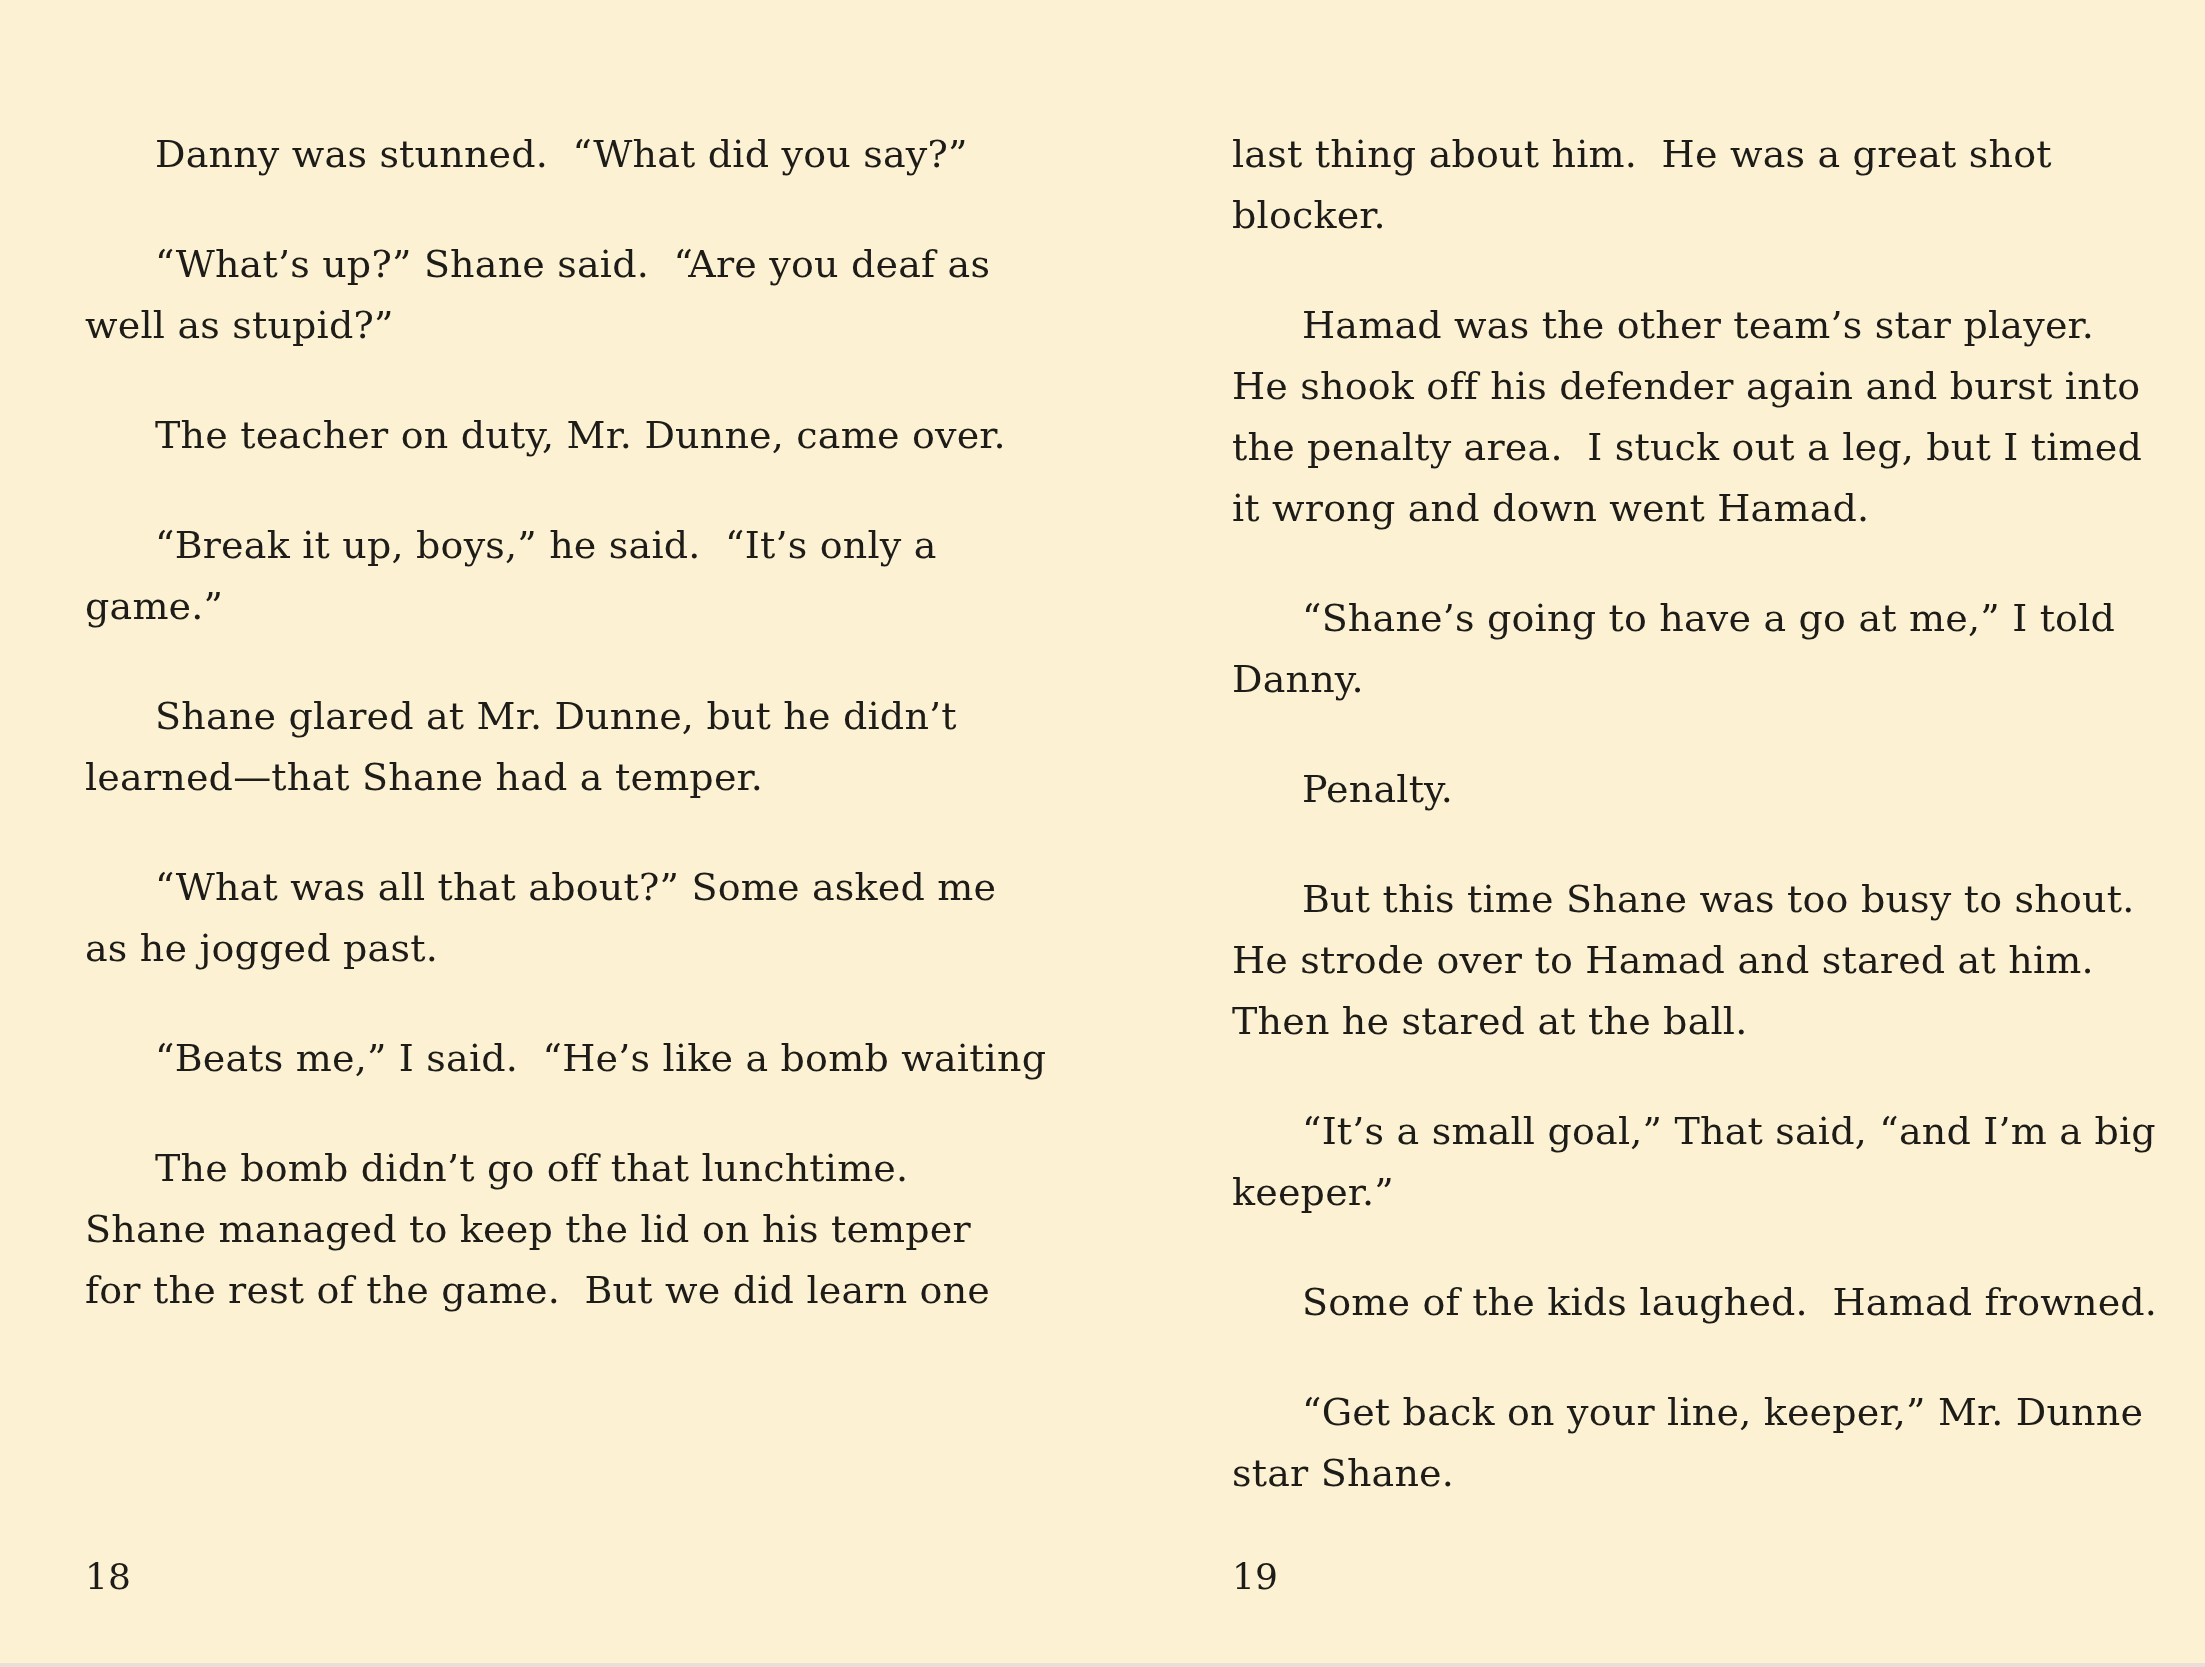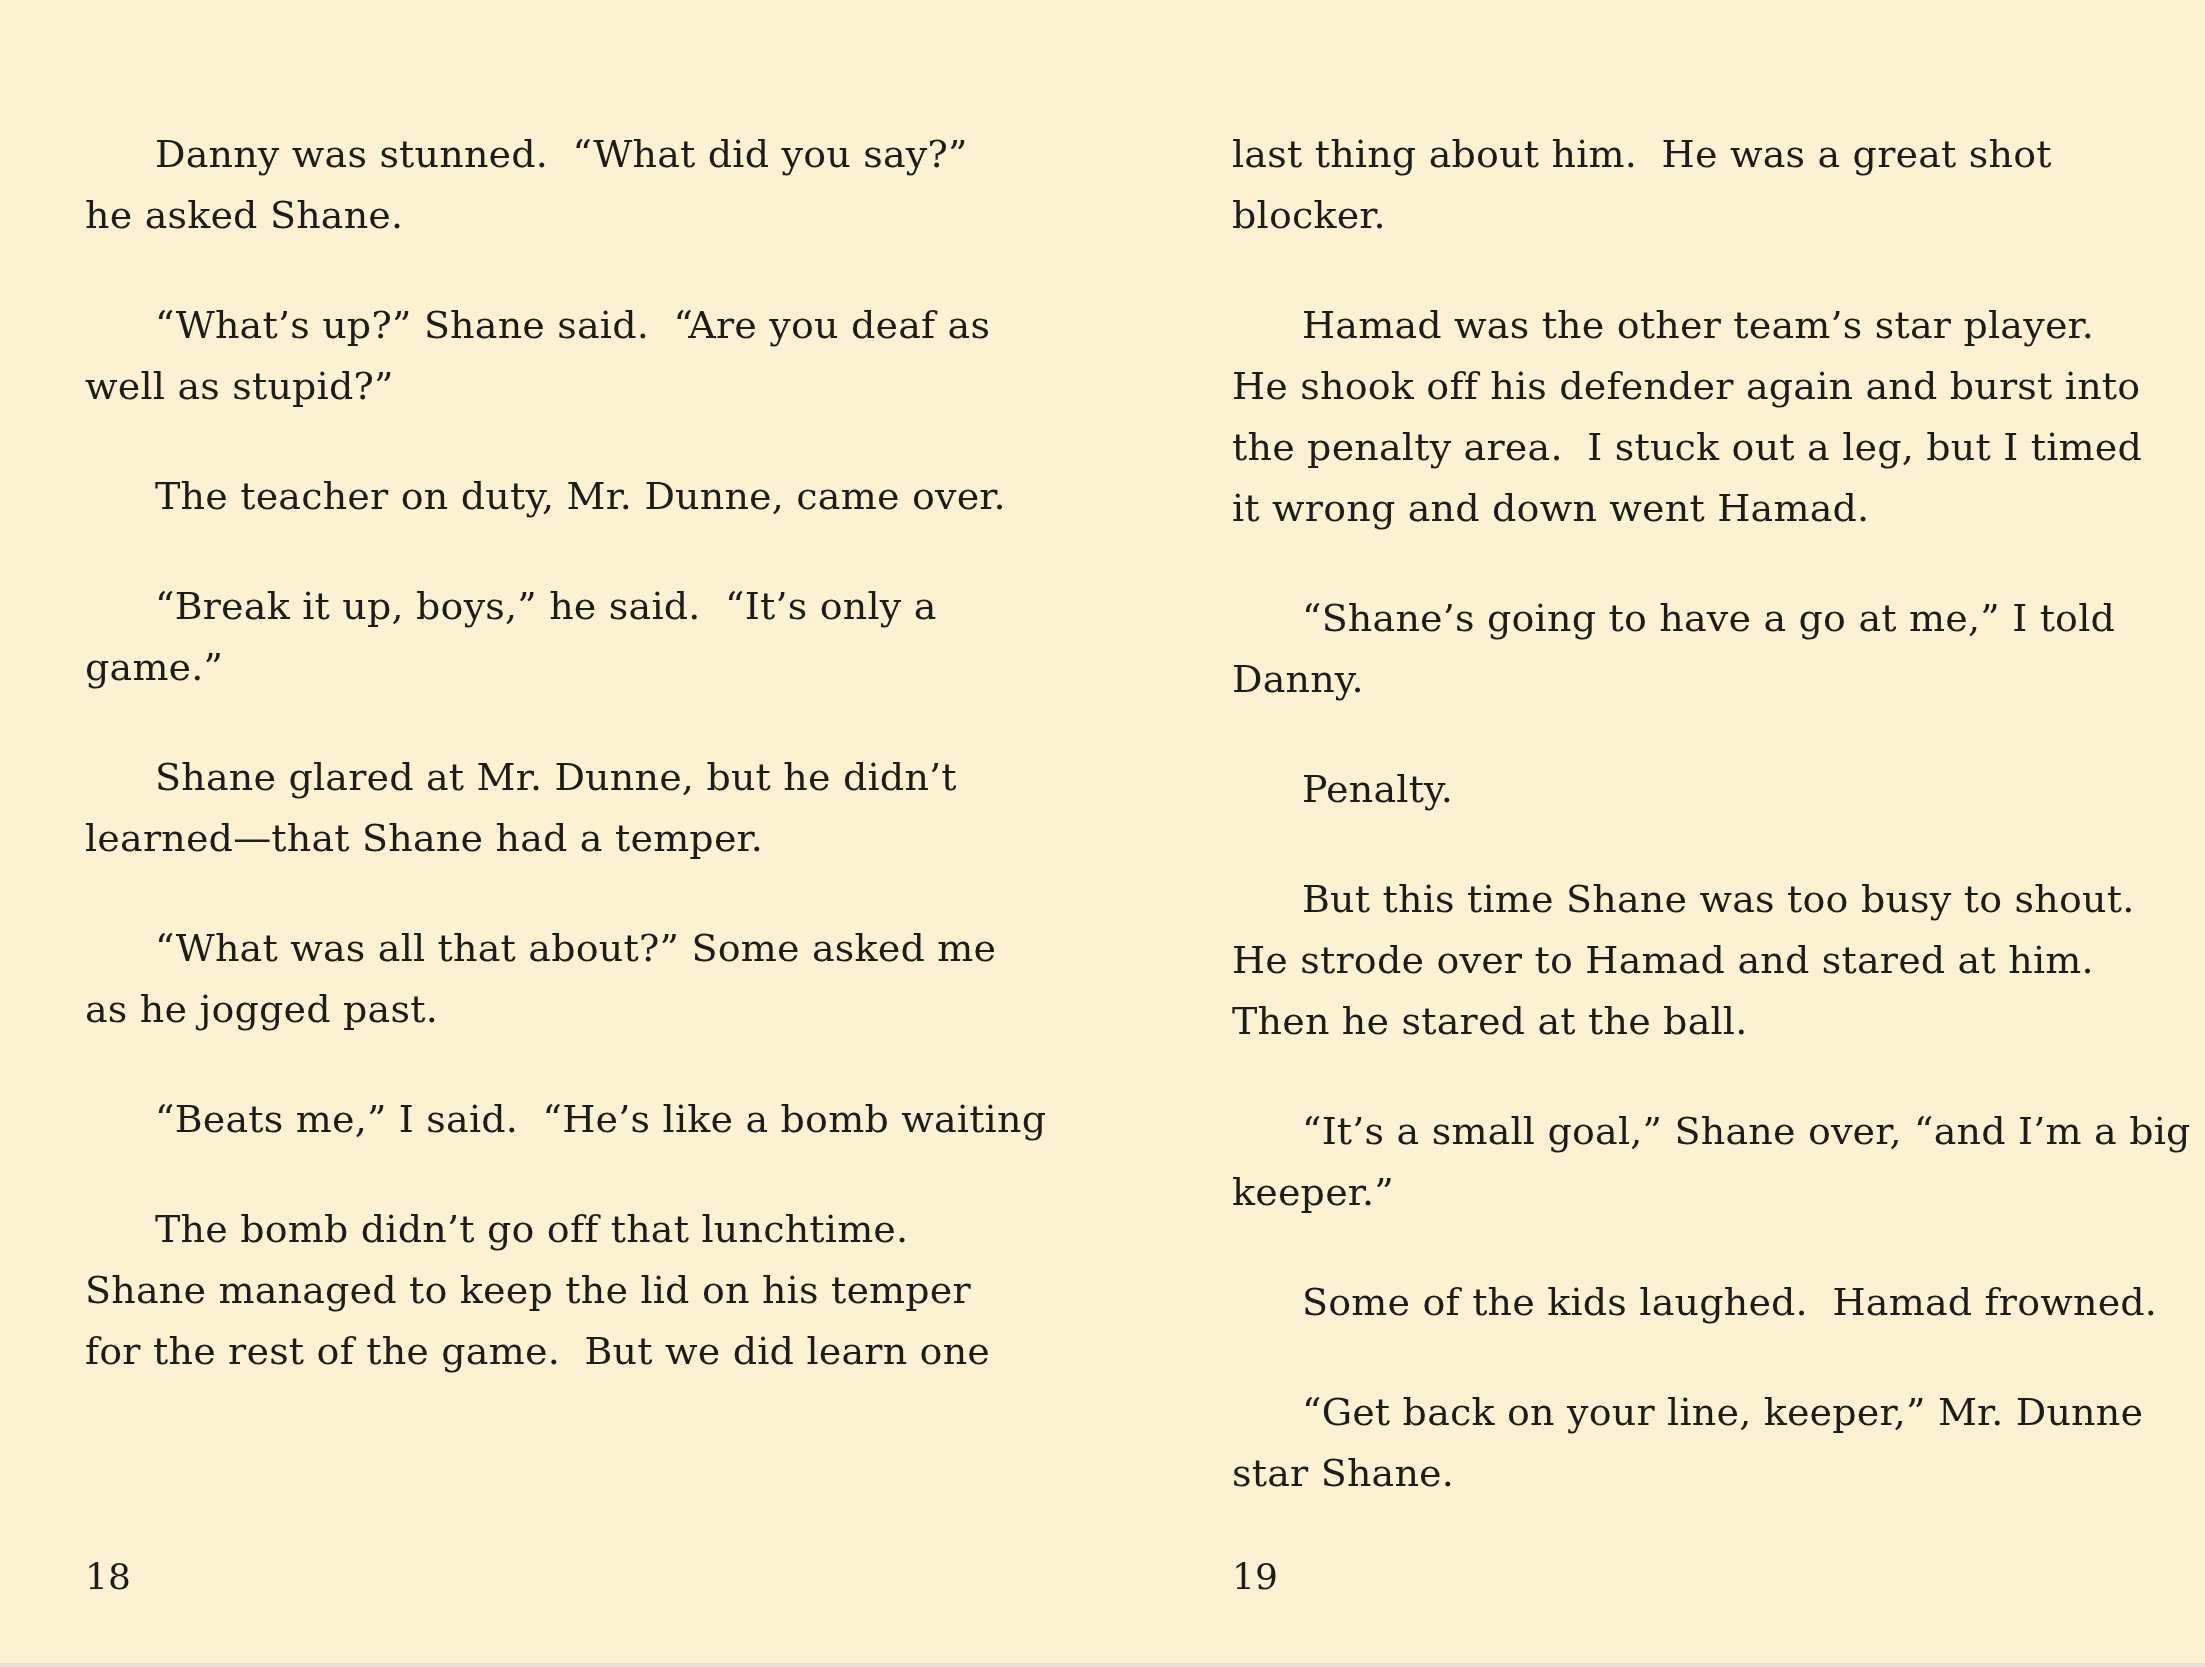--- a/index.html
+++ b/index.html
@@ -55,21 +55,20 @@
 </style>
 </head>
 <body>
 
 <main>
 
   <section class="page" id="page-left">
     <div class="textblock">
       <p class="para">
         <span class="line indent">Danny was stunned.  “What did you say?”</span>
-        <span class="line">he asked Shane.</span>
       </p>
       <p class="para">
         <span class="line indent">“What’s up?” Shane said.  “Are you deaf as</span>
         <span class="line">well as stupid?”</span>
       </p>
       <p class="para">
         <span class="line indent">The teacher on duty, Mr. Dunne, came over.</span>
       </p>
       <p class="para">
         <span class="line indent">“Break it up, boys,” he said.  “It’s only a</span>
@@ -113,21 +112,21 @@
       </p>
       <p class="para">
         <span class="line indent">Penalty.</span>
       </p>
       <p class="para">
         <span class="line indent">But this time Shane was too busy to shout.</span>
         <span class="line">He strode over to Hamad and stared at him.</span>
         <span class="line">Then he stared at the ball.</span>
       </p>
       <p class="para">
-        <span class="line indent">“It’s a small goal,” Shane over, “and I’m a big</span>
+        <span class="line indent">“It’s a small goal,” That said, “and I’m a big</span>
         <span class="line">keeper.”</span>
       </p>
       <p class="para">
         <span class="line indent">Some of the kids laughed.  Hamad frowned.</span>
       </p>
       <p class="para">
         <span class="line indent">“Get back on your line, keeper,” Mr. Dunne</span>
         <span class="line">star Shane.</span>
       </p>
     </div>

